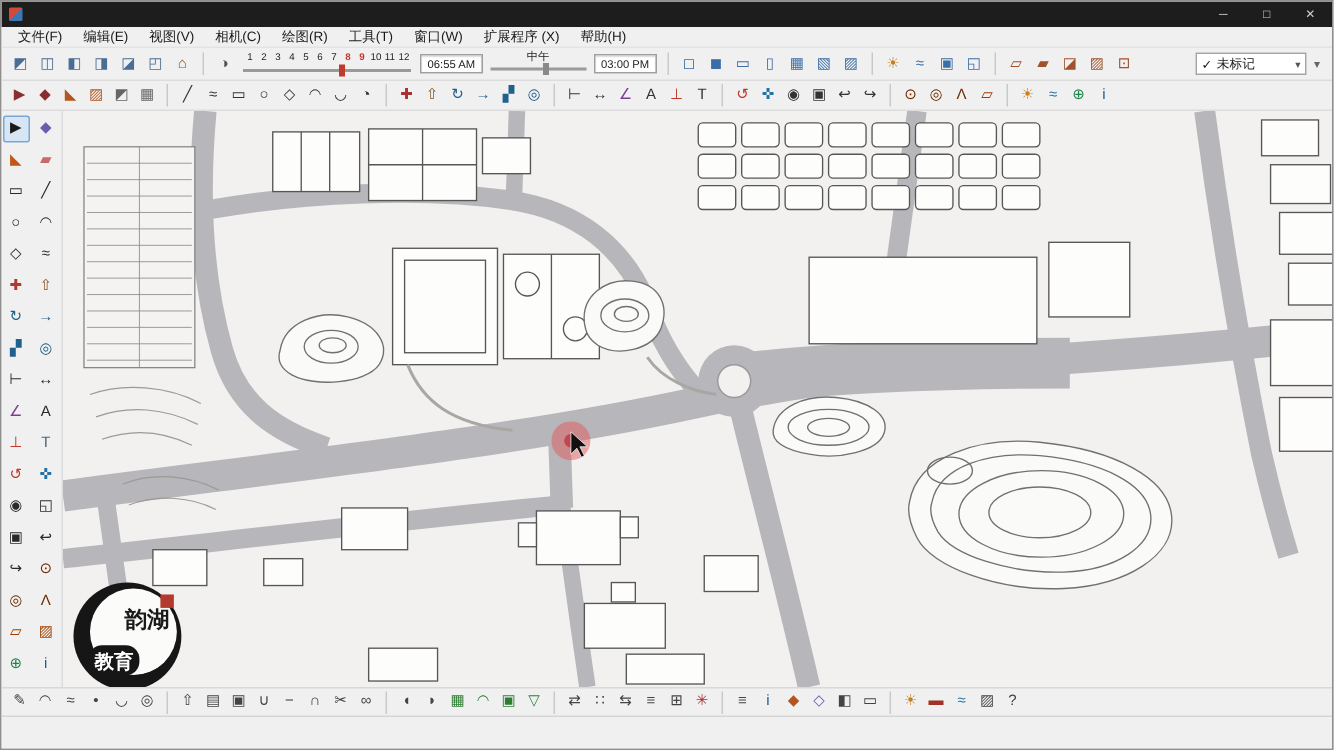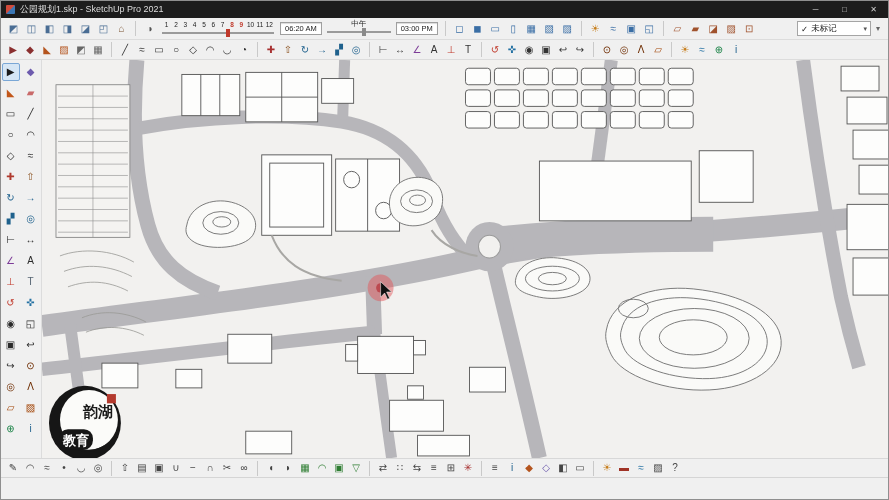--- a/index.html
+++ b/index.html
@@ -55,28 +55,39 @@
   
   .statusbar { height: 22px; flex: 0 0 auto; background: #f0f0f0; border-top: 1px solid #d5d5d5; display: flex; align-items: center; font-size: 9px; color: #555; padding: 0 8px; }
 </style>
 </head>
 <body>
 
 <div class="window">
 
   <div class="titlebar">
     <div class="title-icon"></div>
-    <span>公园规划1.skp - SketchUp Pro 2021</span>
     <div class="win-controls">
       <div class="win-btn">─</div>
       <div class="win-btn">□</div>
       <div class="win-btn">✕</div>
     </div>
   </div>
 
+  <div class="menubar">
+
+  <span class="menu-item">文件(F)</span>
+      <span class="menu-item">编辑(E)</span>
+      <span class="menu-item">视图(V)</span>
+      <span class="menu-item">相机(C)</span>
+      <span class="menu-item">绘图(R)</span>
+      <span class="menu-item">工具(T)</span>
+      <span class="menu-item">窗口(W)</span>
+      <span class="menu-item">扩展程序 (X)</span>
+      <span class="menu-item">帮助(H)</span>
+    </div>
 
   <div class="toolbar toolbar1">
     <div class="tb-group">
 
     <span class="icon" style="color: rgb(74, 109, 148);">◩</span>
         <span class="icon" style="color: rgb(74, 109, 148);">◫</span>
         <span class="icon" style="color: rgb(74, 109, 148);">◧</span>
         <span class="icon" style="color: rgb(74, 109, 148);">◨</span>
         <span class="icon" style="color: rgb(74, 109, 148);">◪</span>
         <span class="icon" style="color: rgb(74, 109, 148);">◰</span>
@@ -97,21 +108,21 @@
           <span class="month red">8</span>
           <span class="month red">9</span>
           <span class="month">10</span>
           <span class="month">11</span>
           <span class="month">12</span>
         </div>
       <div class="track">
         <div class="handle red-handle" style="left:57%"></div>
       </div>
     </div>
-    <span class="time-box">06:20 AM</span>
+    <span class="time-box">06:55 AM</span>
     <div class="noon-slider">
       <div class="noon-label">中午</div>
       <div class="track">
         <div class="handle" style="left:55%"></div>
       </div>
     </div>
     <span class="time-box">03:00 PM</span>
     <div class="sep"></div>
     <div class="tb-group">
 

